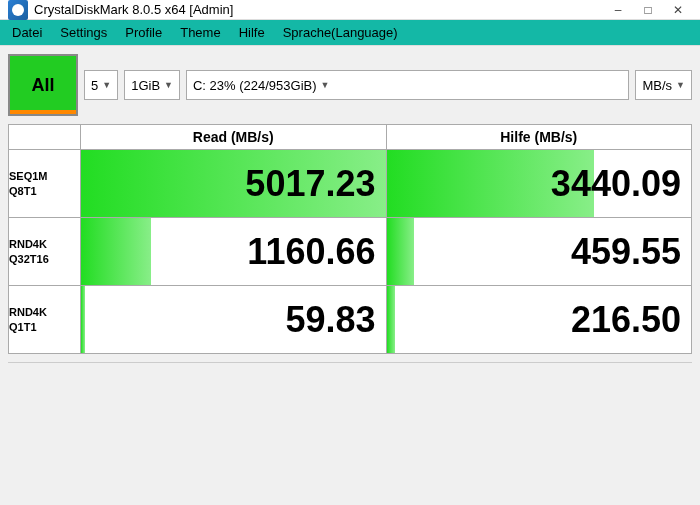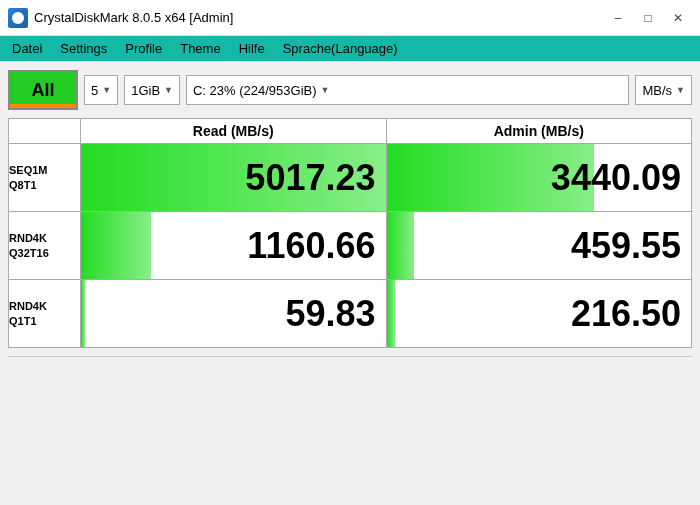--- a/index.html
+++ b/index.html
@@ -13,21 +13,21 @@
     }
 
     
     .titlebar {
       display: flex;
       align-items: center;
       justify-content: space-between;
       background: #fff;
       border-bottom: 1px solid #ddd;
       padding: 6px 8px;
-      height: 36px;
+      height: 20px;
       user-select: none;
     }
     .titlebar-left {
       display: flex;
       align-items: center;
       gap: 6px;
     }
     .app-icon {
       width: 20px;
       height: 20px;
@@ -98,21 +98,21 @@
     }
     .all-button {
       background: #22cc22;
       color: #000;
       font-weight: bold;
       font-size: 18px;
       border: 2px solid #888;
       padding: 6px 18px;
       cursor: pointer;
       min-width: 70px;
-      height: 40px;
+      height: 62px;
       position: relative;
     }
     .all-button::after {
       content: '';
       position: absolute;
       bottom: 0;
       left: 0;
       width: 100%;
       height: 4px;
       background: #ff8800;
@@ -242,21 +242,21 @@
       <span>MB/s</span>
       <span class="dropdown-arrow">▼</span>
     </div>
   </div>
 
   <table class="bench-table">
     <thead>
       <tr class="header-row">
         <th></th>
         <th>Read (MB/s)</th>
-        <th>Admin (MB/s)</th>
+        <th>Hilfe (MB/s)</th>
       </tr>
     </thead>
     <tbody id="table-body">
     <tr>
           <td class="test-label">SEQ1M<br>Q8T1</td>
           <td class="value-cell">
             <div class="value-bar" style="width: 100%;"></div>
             <div class="value-text">5017.23</div>
           </td>
           <td class="value-cell">

